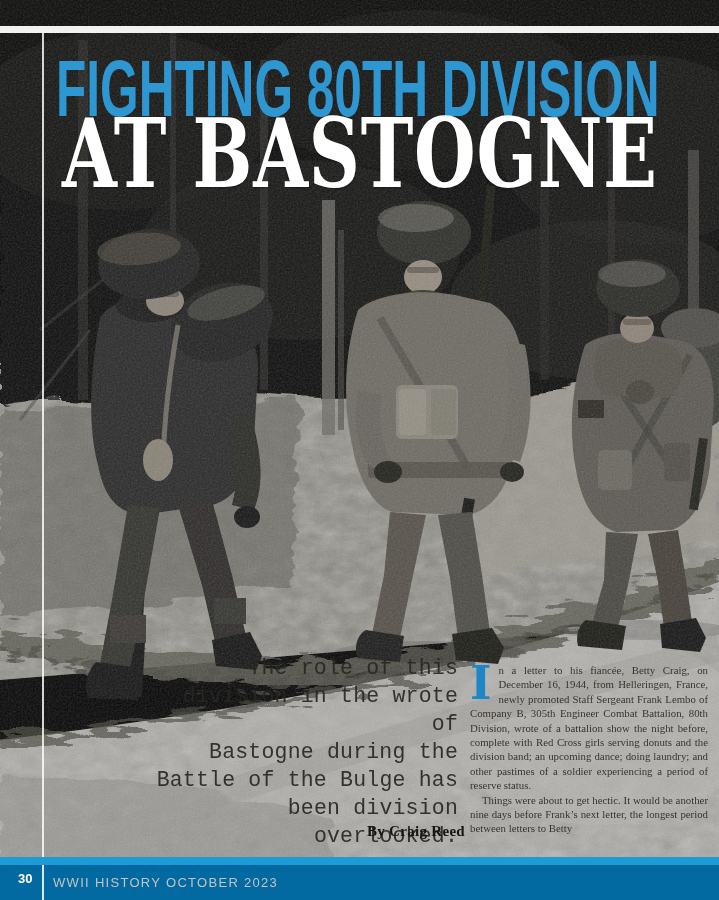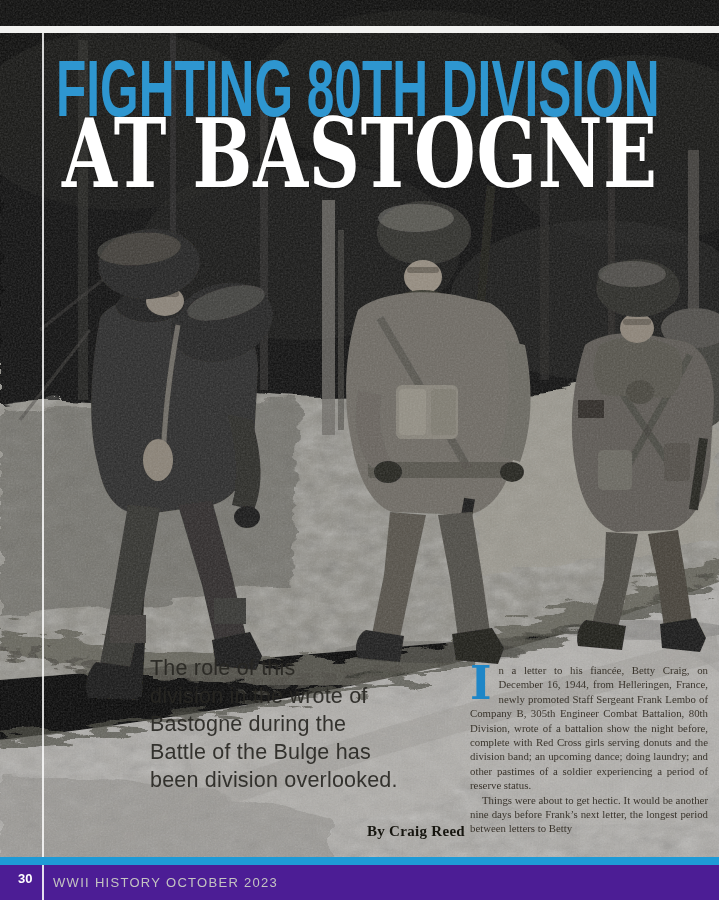--- a/index.html
+++ b/index.html
@@ -21,22 +21,22 @@
   }
   .title {
     position:absolute; left:62px; top:106px;
     font-family:"DejaVu Serif",serif; font-weight:bold; font-size:95px; line-height:1;
     color:#ffffff; white-space:nowrap; letter-spacing:1px;
     transform:scaleX(.745); transform-origin:0 0;
     text-shadow:0 1px 2px rgba(0,0,0,.35);
   }
 
   .deck {
-    position:absolute; left:150px; top:654px; width:308px; text-align:left;
-    font-family:Liberation Sans, sans-serif; font-size:21.5px; line-height:28px;
+    position:absolute; left:150px; top:654px; width:308px; text-align:right;
+    font-family:Liberation Mono, monospace; font-size:21.5px; line-height:28px;
     color:rgba(40,39,35,.92); letter-spacing:.2px;
   }
   .deck span { display:block; }
 
   .byline {
     position:absolute; left:258px; top:823px; width:207px; text-align:right;
     font-family:"Liberation Serif",serif; font-weight:bold; font-size:15px;
     color:#16150f; letter-spacing:.3px;
   }
 
@@ -46,21 +46,21 @@
     text-align:justify; color:rgba(44,39,30,.9);
   }
   .bodycol p { margin:0; }
   .dropcap {
     float:left; font-family:"DejaVu Serif",serif; font-weight:bold;
     font-size:46px; line-height:37px; color:#1e86c7; margin:2px 7px 0 0;
   }
   .p2 { text-indent:12px; }
 
   .bluebar { position:absolute; left:0; top:857px; width:719px; height:8px; background:#1e9ad6; }
-  .footer { position:absolute; left:0; top:865px; width:719px; height:35px; background:#4c1d95; }
+  .footer { position:absolute; left:0; top:865px; width:719px; height:35px; background:#0369a1; }
   .pagenum {
     position:absolute; left:18px; top:6px;
     font-family:"Liberation Sans",sans-serif; font-weight:bold; font-size:13px; color:#ffffff;
   }
   .fdiv { position:absolute; left:42px; top:0; width:2px; height:35px; background:rgba(255,255,255,.85); }
   .mag {
     position:absolute; left:53px; top:10px;
     font-family:"Liberation Sans",sans-serif; font-size:13px; letter-spacing:1.3px; color:#c4c4c2;
   }
 </style>

